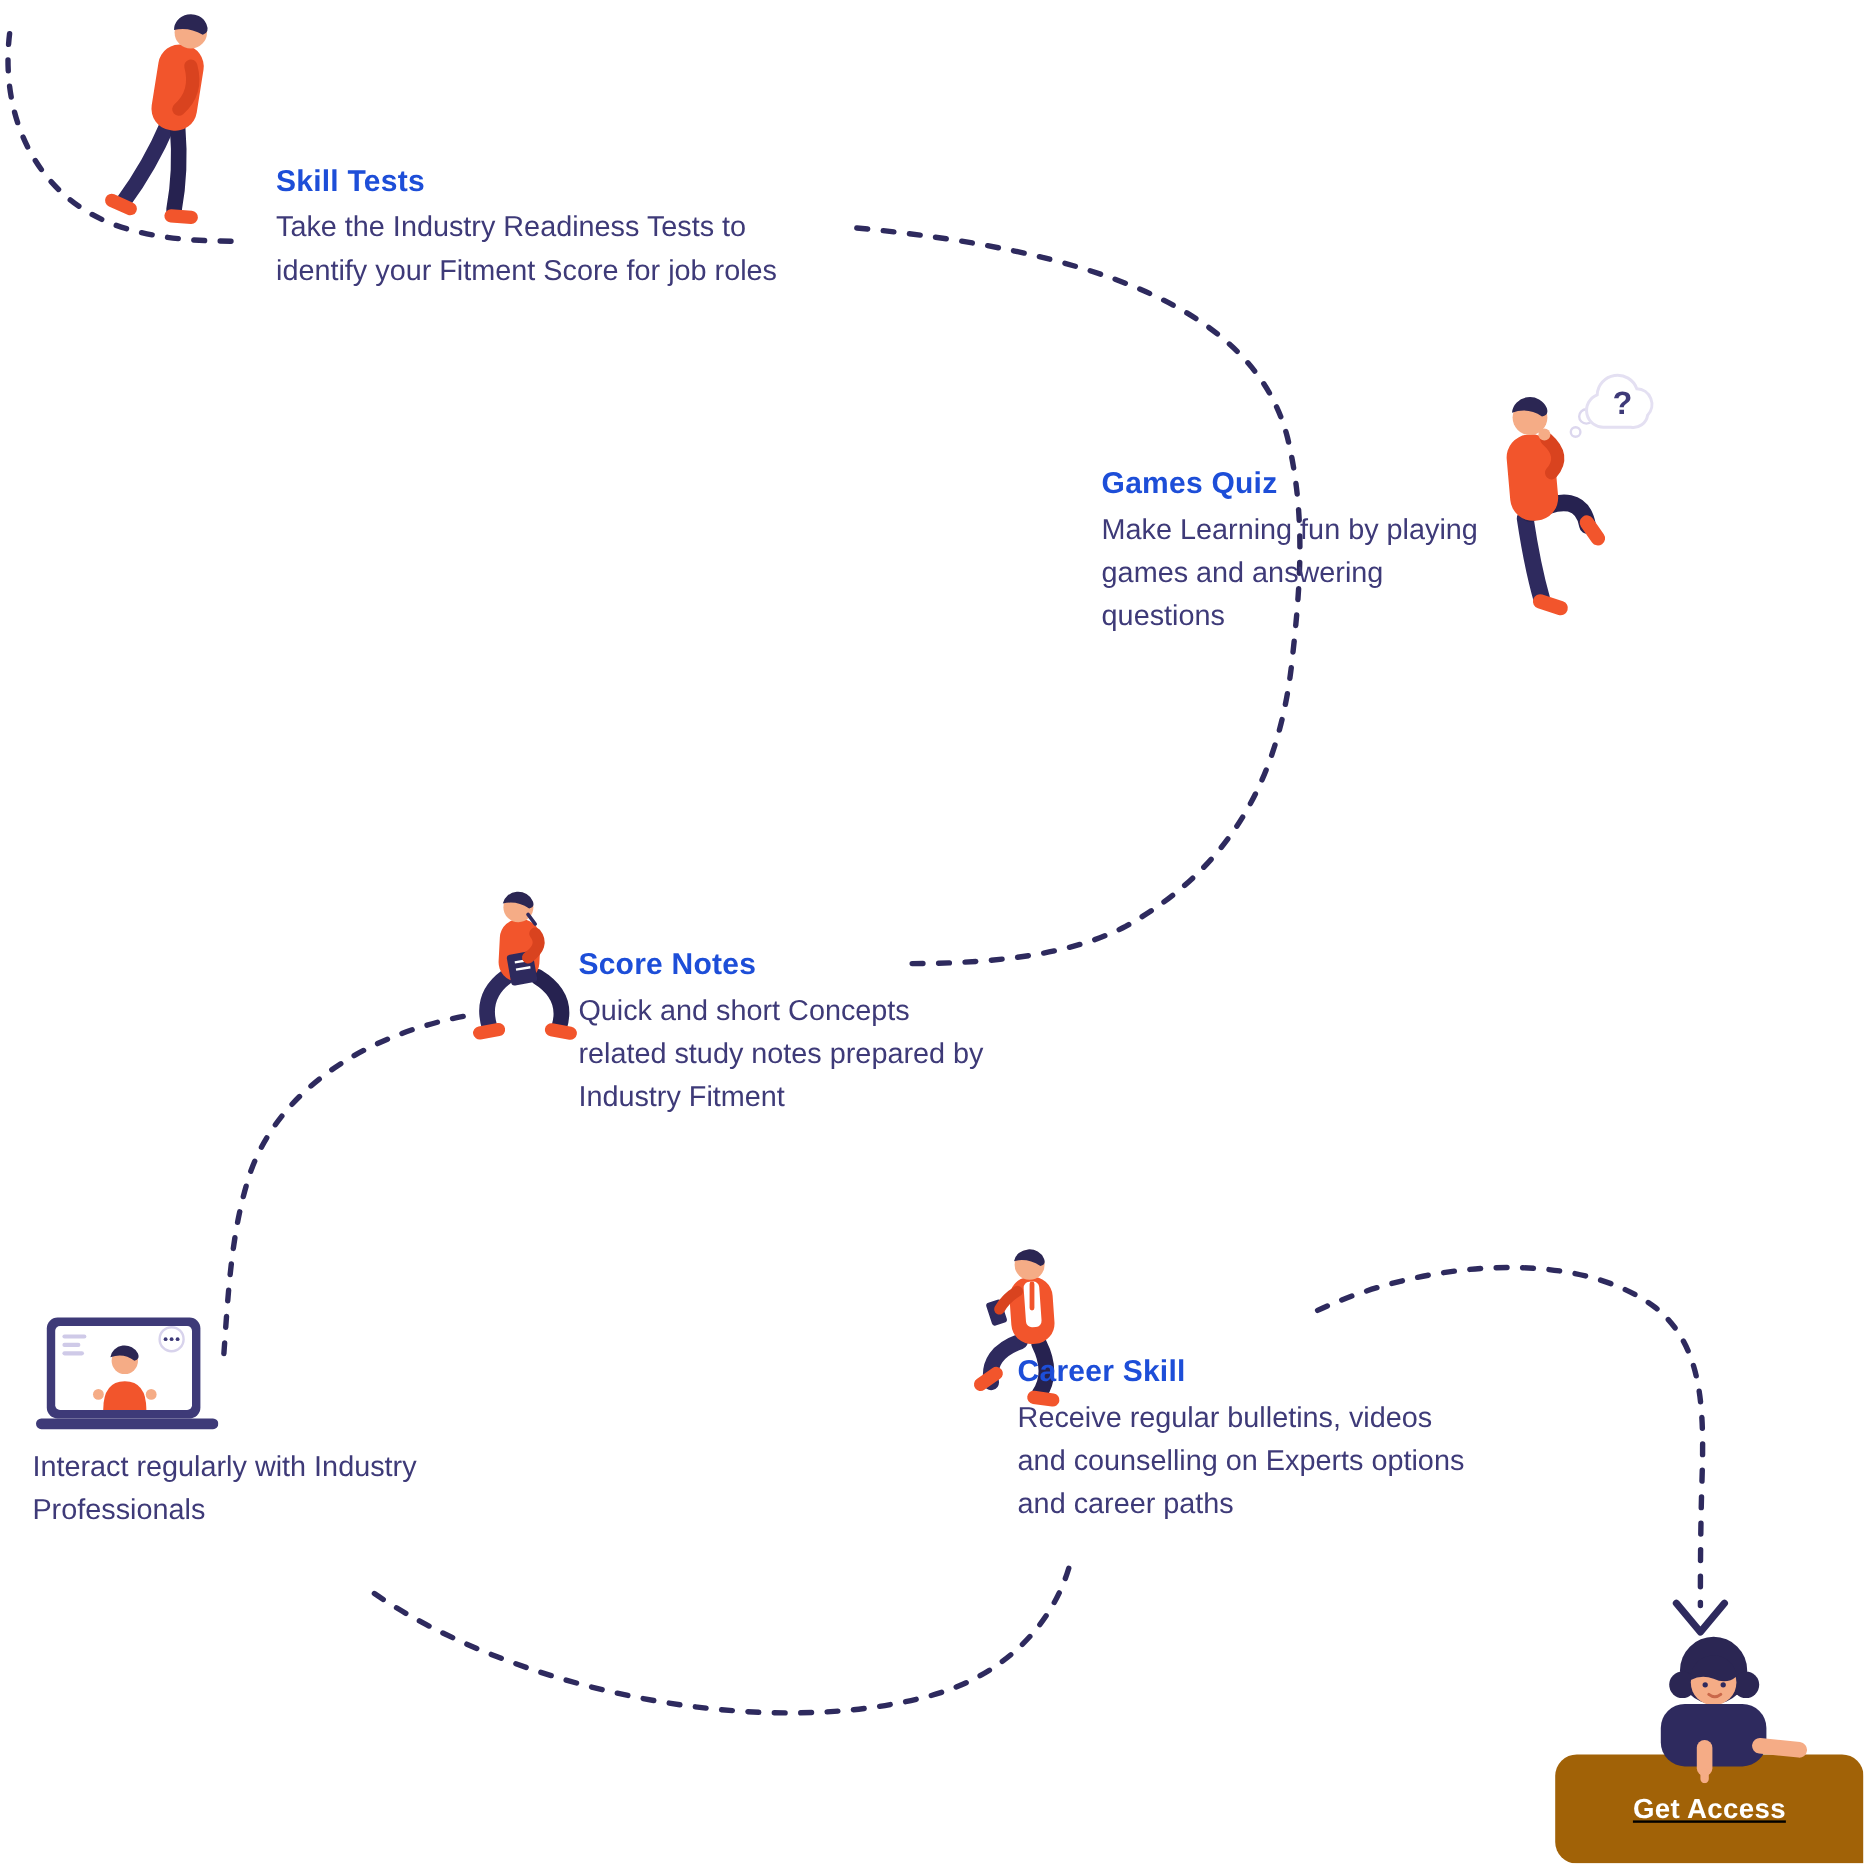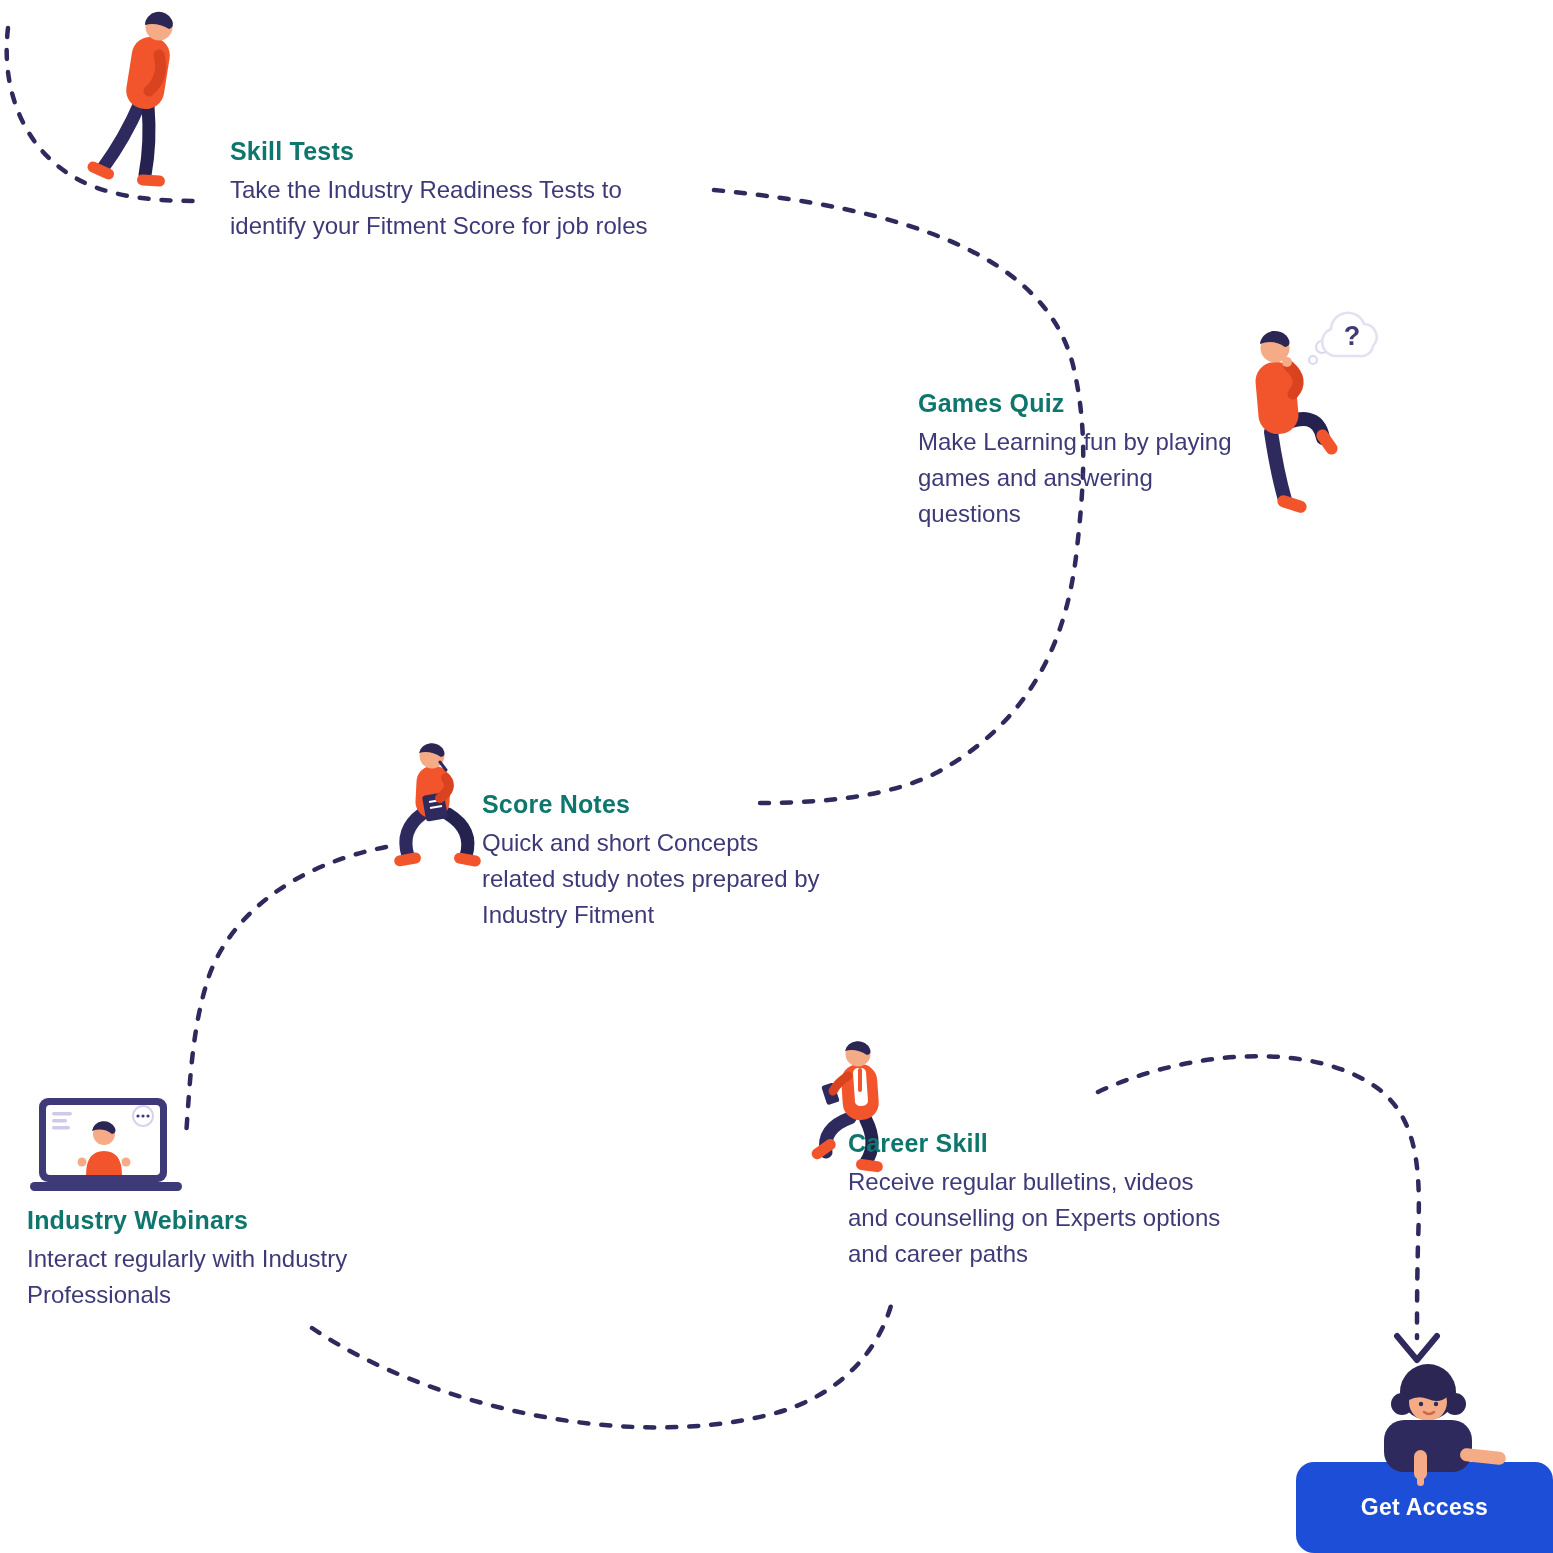--- a/index.html
+++ b/index.html
@@ -4,25 +4,25 @@
 <style>
   * { margin:0; padding:0; box-sizing:border-box; }
   html,body { background:#ffffff; }
   body { font-family:"Liberation Sans", sans-serif; }
   .canvas { position:relative; width:1553px; height:1553px; background:#ffffff; overflow:hidden; }
   .connectors { position:absolute; left:0; top:0; z-index:0; }
   .dashed { stroke:#2E2A5E; stroke-width:4.5; fill:none; stroke-linecap:round; stroke-dasharray:9 13; }
   .solid-arrow { stroke:#2E2A5E; stroke-width:6; fill:none; stroke-linecap:round; stroke-linejoin:round; }
   .character { position:absolute; z-index:2; }
   .step { position:absolute; z-index:3; }
-  .step h3 { color:#0f766e; font-size:25px; font-weight:700; line-height:30px; margin-bottom:6px; letter-spacing:.2px; }
+  .step h3 { color:#1d4ed8; font-size:25px; font-weight:700; line-height:30px; margin-bottom:6px; letter-spacing:.2px; }
   .step p { color:#3E3A78; font-size:24px; font-weight:500; line-height:36px; white-space:pre-line; }
-  .cta { position:absolute; left:1296px; top:1462px; width:257px; height:91px; background:#1d4ed8;
+  .cta { position:absolute; left:1296px; top:1462px; width:257px; height:91px; background:#a16207;
          border-radius:18px 18px 0 18px; display:flex; align-items:center; justify-content:center;
-         cursor:pointer; z-index:1; }
+         cursor:pointer; z-index:1;text-decoration:underline; }
   .cta span { color:#ffffff; font-size:23px; font-weight:700; letter-spacing:.3px; }
 </style>
 </head>
 <body>
 
 <div class="canvas">
 
   <svg class="connectors" width="1553" height="1553" viewBox="0 0 1553 1553">
     <path class="dashed" d="M 8 28 C 0 95, 28 160, 92 186 C 126 199, 162 201, 198 201"></path>
     <path class="dashed" d="M 714 190 C 905 208, 1045 255, 1073 365 C 1088 428, 1084 485, 1077 548 C 1067 645, 1028 722, 938 772 C 888 798, 818 803, 756 803"></path>
@@ -139,21 +139,20 @@
   </div>
 
   <div class="step" style="left:482px;top:789px;width:420px">
     <h3>Score Notes</h3>
     <p>Quick and short Concepts
 related study notes prepared by
 Industry Fitment</p>
   </div>
 
   <div class="step" style="left:27px;top:1205px;width:420px">
-    <h3>Industry Webinars</h3>
     <p>Interact regularly with Industry
 Professionals</p>
   </div>
 
   <div class="step" style="left:848px;top:1128px;width:440px">
     <h3>Career Skill</h3>
     <p>Receive regular bulletins, videos
 and counselling on Experts options
 and career paths</p>
   </div>

